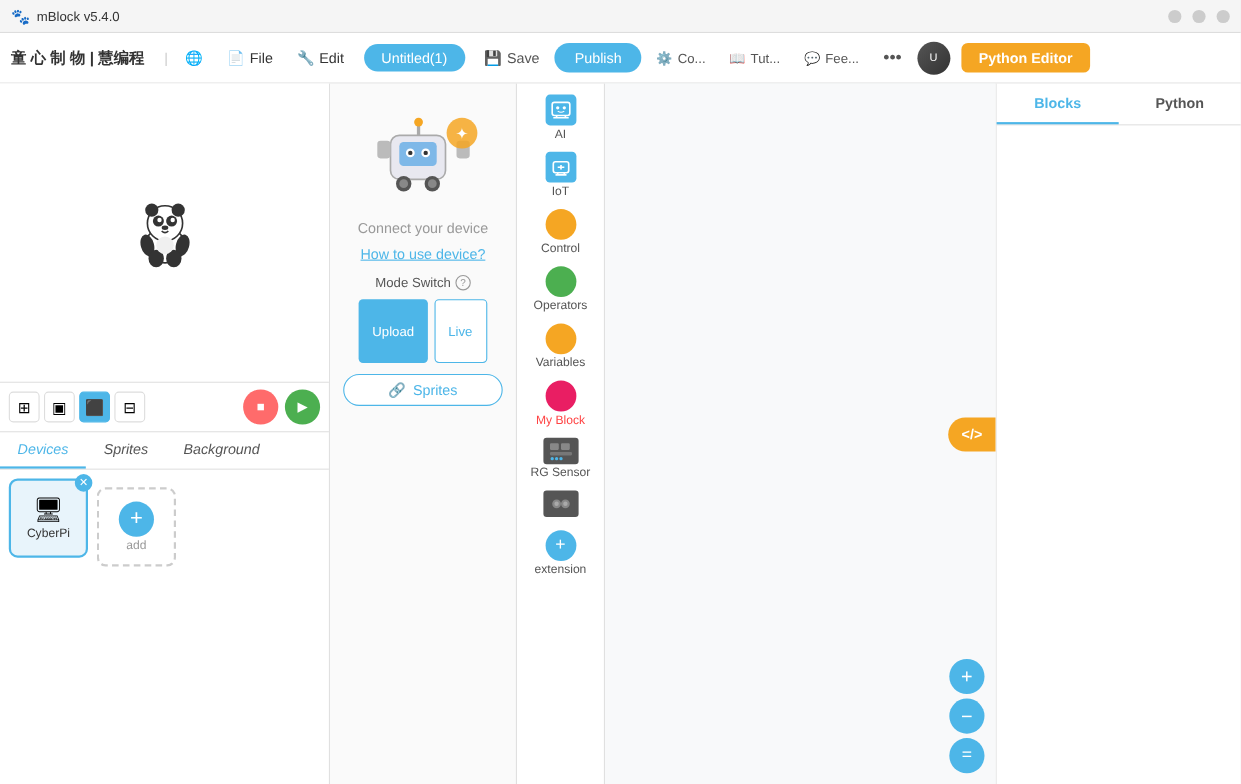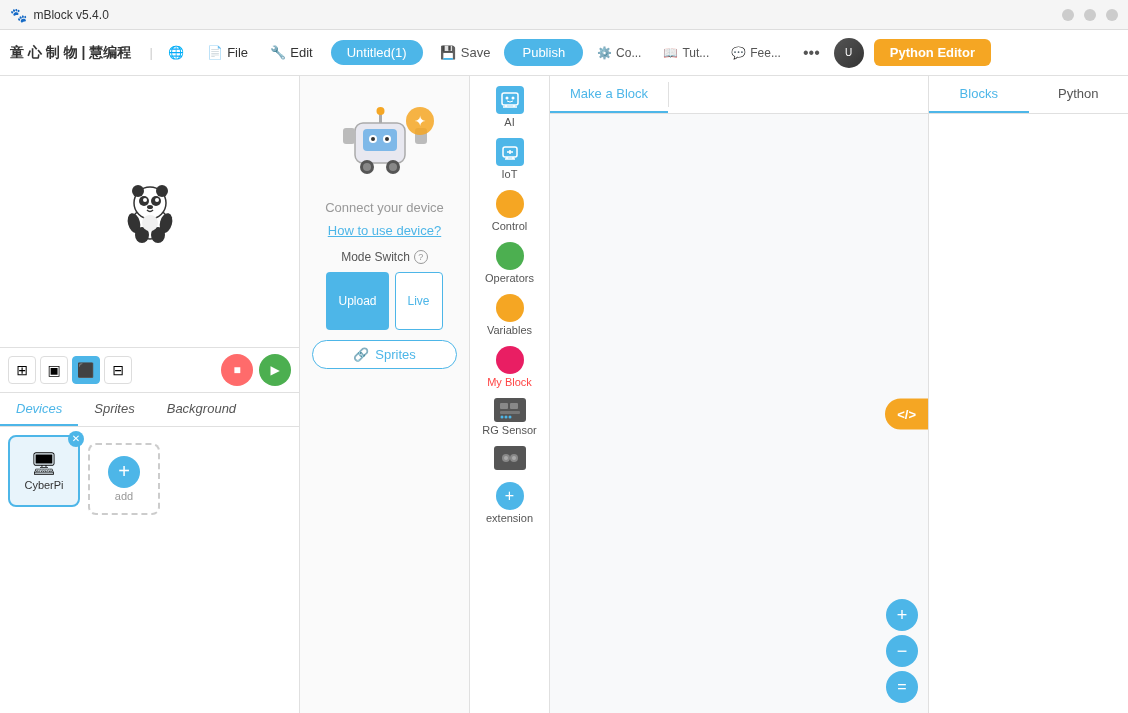--- a/index.html
+++ b/index.html
@@ -73,21 +73,21 @@
     .extension-circle { width: 28px; height: 28px; border-radius: 50%; background: #4db6e8; display: flex; align-items: center; justify-content: center; color: white; font-size: 16px; margin-bottom: 2px; }
 
     
     #workspace { flex: 1; background: #f8f9fa; display: flex; flex-direction: column; position: relative; }
     #workspace-tabs { display: flex; border-bottom: 1px solid #e0e0e0; background: white; }
     .workspace-tab { padding: 10px 20px; cursor: pointer; font-size: 13px; color: #555; border-bottom: 2px solid transparent; }
     .workspace-tab.active { color: #4db6e8; border-bottom-color: #4db6e8; }
     #workspace-area { flex: 1; position: relative; background: #f8f9fa; }
 
     
-    #right-panel { width: 200px; background: #fff; border-left: 1px solid #e0e0e0; display: flex; flex-direction: column; }
+    #right-panel { width: 223px; background: #fff; border-left: 1px solid #e0e0e0; display: flex; flex-direction: column; font-weight: bold; }
     #right-tabs { display: flex; border-bottom: 1px solid #e0e0e0; }
     .right-tab { flex: 1; padding: 10px; text-align: center; cursor: pointer; font-size: 13px; color: #555; border-bottom: 2px solid transparent; }
     .right-tab.active { color: #4db6e8; border-bottom-color: #4db6e8; }
 
     
     .code-float-btn { position: absolute; right: 0; top: 50%; transform: translateY(-50%); background: #f5a623; color: white; border-radius: 20px 0 0 20px; padding: 8px 12px; font-size: 13px; cursor: pointer; font-weight: bold; }
 
     
     #zoom-controls { position: absolute; bottom: 10px; right: 10px; display: flex; flex-direction: column; gap: 4px; }
     .zoom-btn { width: 32px; height: 32px; border-radius: 50%; background: #4db6e8; color: white; border: none; cursor: pointer; font-size: 16px; display: flex; align-items: center; justify-content: center; }
@@ -342,24 +342,20 @@
     </div>
 
     <div class="extension-btn">
       <div class="extension-circle">+</div>
       <span class="category-label">extension</span>
     </div>
   </div>
 
   <div id="workspace">
 
-    <div id="workspace-tabs">
-      <div class="workspace-tab active">Make a Block</div>
-      <div style="width:1px; background:#e0e0e0; margin: 6px 0;"></div>
-    </div>
     <div id="workspace-area">
 
       <div class="code-float-btn" style="position:absolute;right:0;top:50%;transform:translateY(-50%);">&lt;/&gt;</div>
 
       <div id="zoom-controls">
         <button class="zoom-btn" style="background:#4db6e8;font-size:18px;">+</button>
         <button class="zoom-btn" style="background:#4db6e8;font-size:18px;">−</button>
         <button class="zoom-btn" style="background:#4db6e8;font-size:16px;">=</button>
       </div>
     </div>

